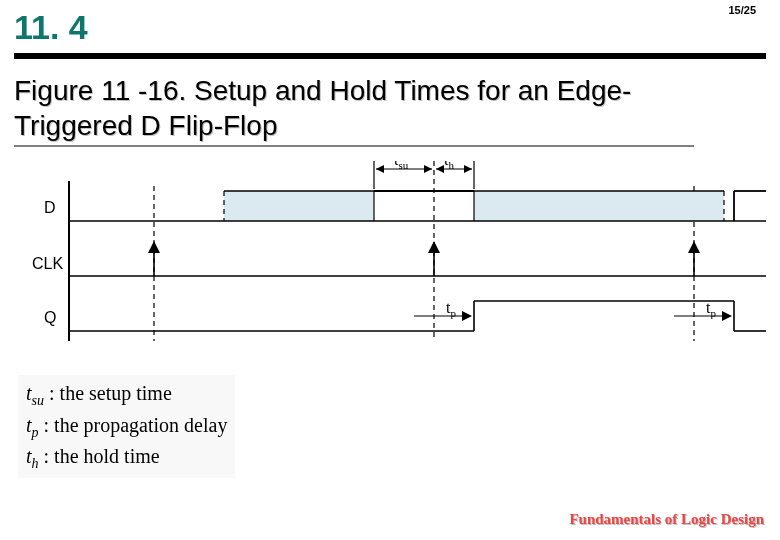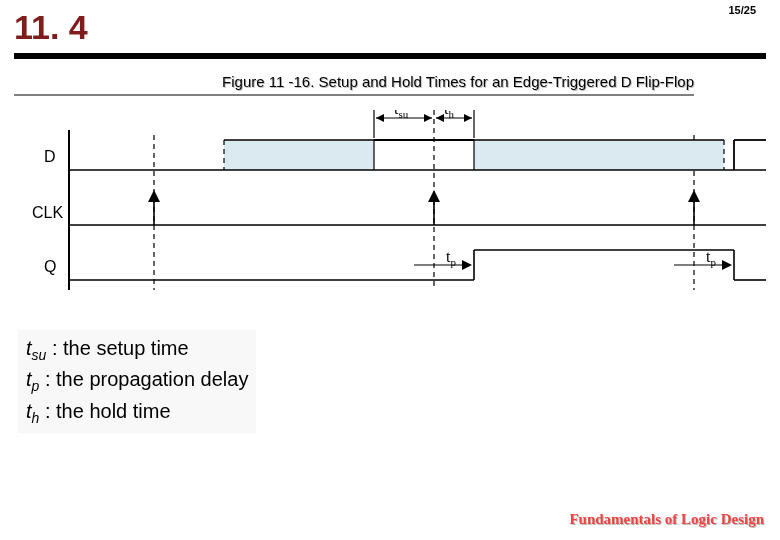--- a/index.html
+++ b/index.html
@@ -13,21 +13,21 @@
     overflow: hidden;
   }
   .header {
     display: flex;
     align-items: baseline;
     padding: 8px 14px 0 14px;
   }
   .section-num {
     font-size: 34px;
     font-weight: bold;
-    color: #7f1d1d;
+    color: #0f766e;
     margin-right: 40px;
   }
   .section-title {
     font-size: 34px;
     font-weight: bold;
     color: #000;
   }
   .page-num {
     position: absolute;
     top: 4px;
@@ -37,39 +37,38 @@
     color: #000;
     margin-left: 16px;
   }
   .thick-rule {
     margin: 6px 14px 0 14px;
     height: 6px;
     background: #000;
   }
   .caption {
     margin: 14px 14px 0 14px;
-    font-size: 15px;
+    font-size: 28px;
     font-family: Arial, sans-serif;
     color: #000;
     border-bottom: 2px solid #808080;
     padding-bottom: 2px;
     line-height: 1.25;
     max-width: 680px;
     text-shadow: 1px 1px 0 #c0c0c0;
-    text-align: right;
   }
   .diagram {
     position: relative;
     margin: 14px 14px 0 14px;
     height: 200px;
   }
   .legend {
-    margin: 20px 14px 0 18px;
+    margin: 14px 14px 0 18px;
     font-size: 20px;
-    font-family: Liberation Sans, sans-serif;
+    font-family: Liberation Serif, serif;
     line-height: 1.4;
     background: #f8f8f8;
     display: inline-block;
     padding: 4px 8px;
   }
   .legend .sub {
     font-style: italic;
     font-size: 14px;
     vertical-align: sub;
   }

